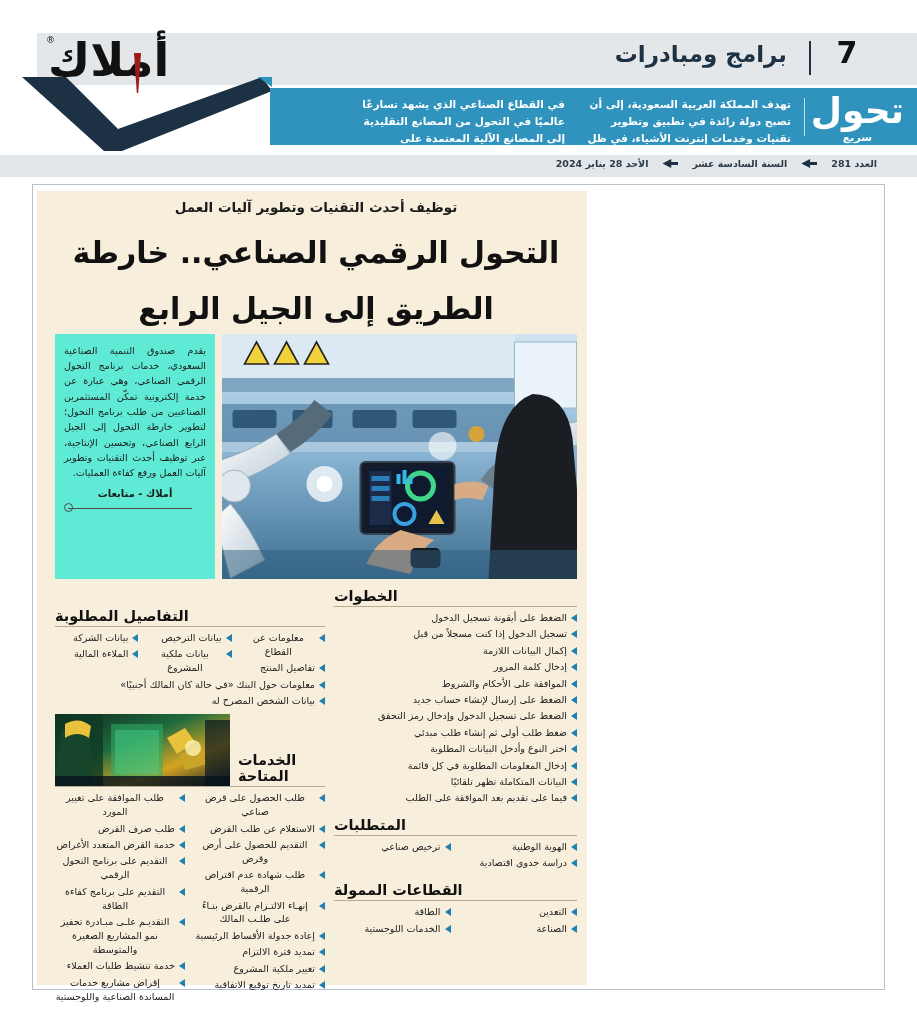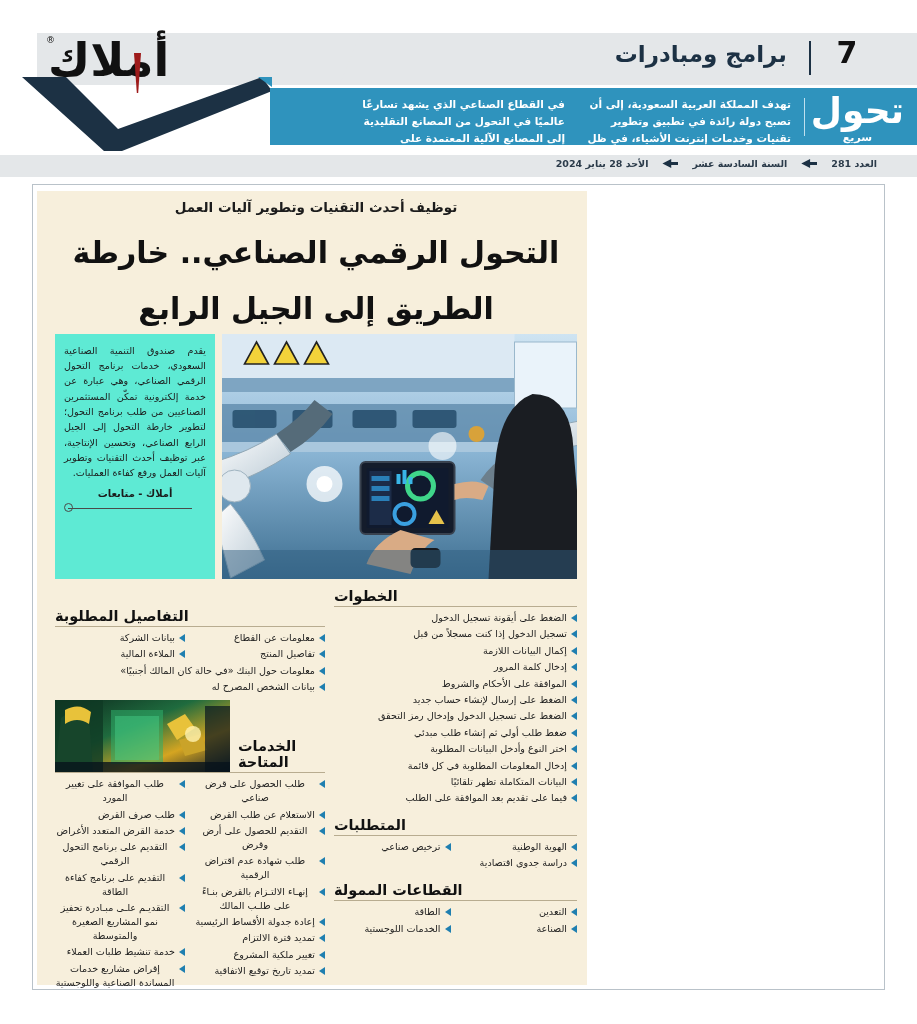--- a/index.html
+++ b/index.html
@@ -577,20 +577,30 @@
                   <span>معلومات عن القطاع</span>
                 </div>
               <div class="lst-item">
                   <span class="arrow-b"></span>
                   <span>تفاصيل المنتج</span>
                 </div>
             </div>
             <div>
               <div class="lst-item">
                   <span class="arrow-b"></span>
+                  <span>بيانات الترخيص</span>
+                </div>
+              <div class="lst-item">
+                  <span class="arrow-b"></span>
+                  <span>بيانات ملكية المشروع</span>
+                </div>
+            </div>
+            <div>
+              <div class="lst-item">
+                  <span class="arrow-b"></span>
                   <span>بيانات الشركة</span>
                 </div>
               <div class="lst-item">
                   <span class="arrow-b"></span>
                   <span>الملاءة المالية</span>
                 </div>
             </div>
           </div>
           <div class="lst-item">
               <span class="arrow-b"></span>

